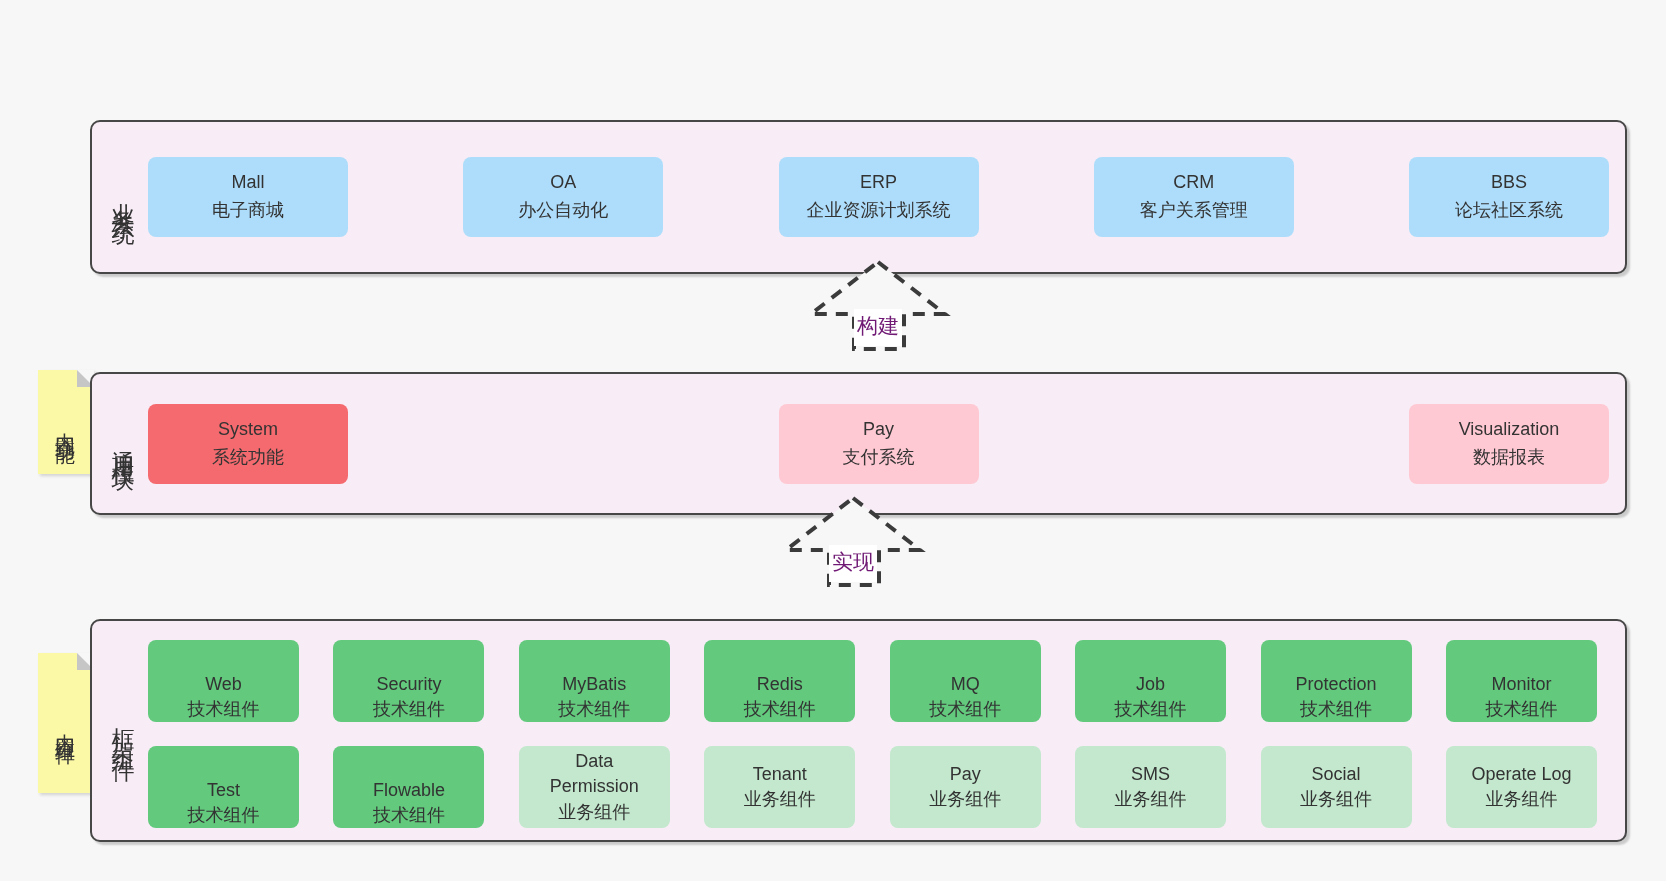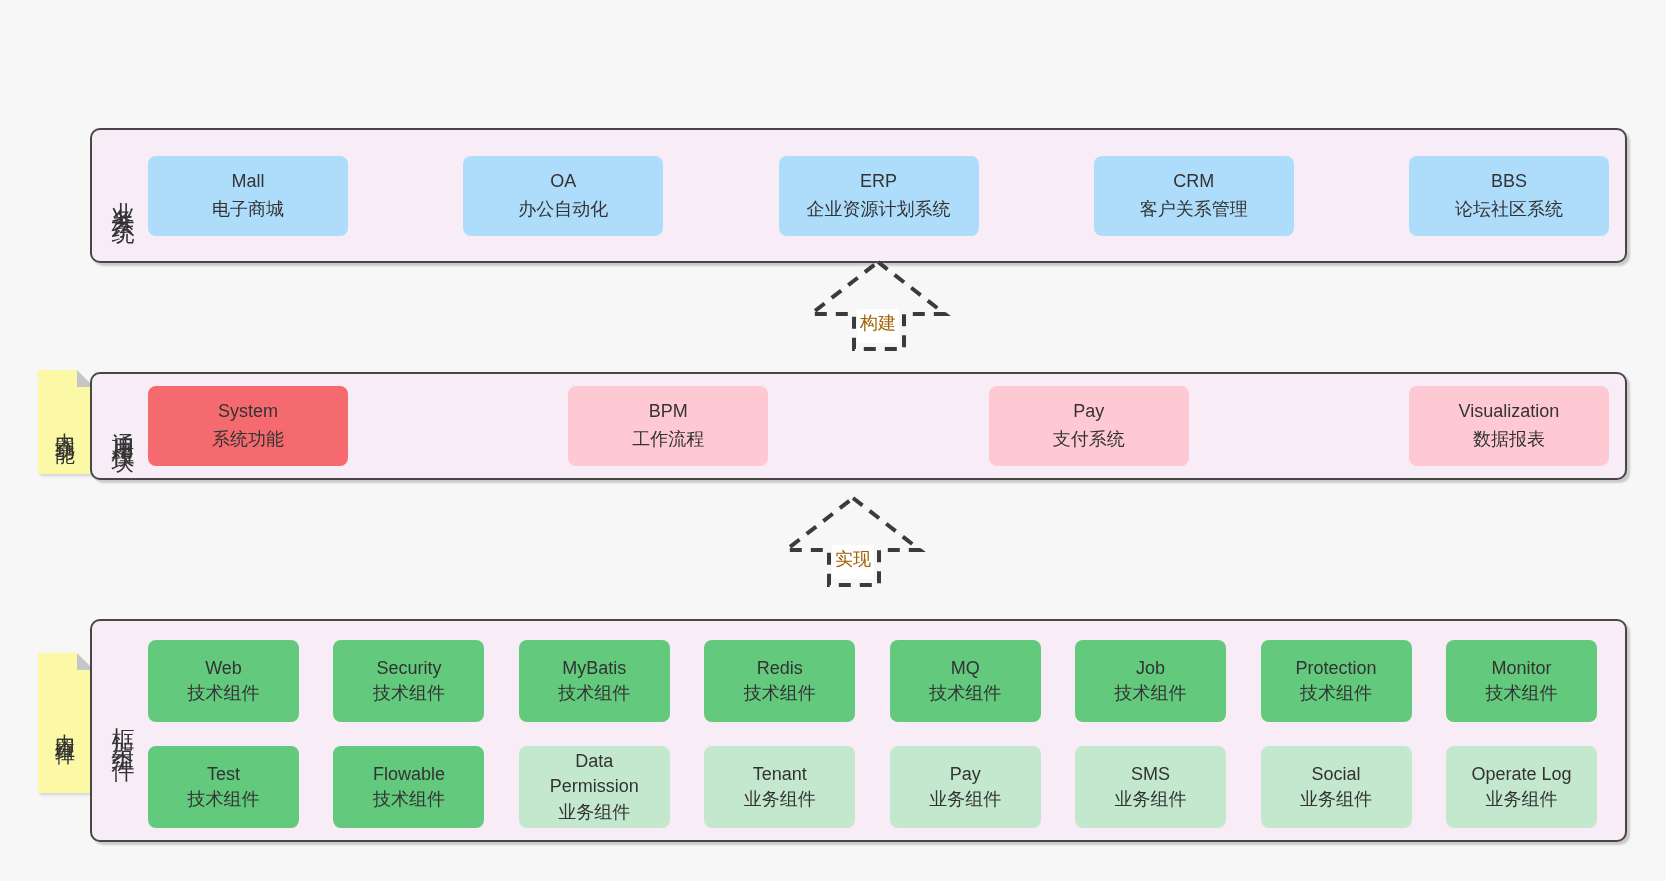--- a/index.html
+++ b/index.html
@@ -16,22 +16,22 @@
   
   .panel {
     position: absolute;
     left: 90px;
     width: 1537px;
     background: #f8edf6;
     border: 2px solid #474747;
     border-radius: 10px;
     box-shadow: 3px 3px 2px rgba(0,0,0,0.18);
   }
-  .panel-business   { top: 128px; height: 135px; padding-left: 12px; }
-  .panel-modules    { top: 372px; height: 108px; }
+  .panel-business   { top: 120px; height: 154px; padding-left: 12px; }
+  .panel-modules    { top: 372px; height: 143px; }
   .panel-components { top: 619px; height: 223px; }
 
   .v-label {
     position: absolute;
     left: 6px; top: 0; bottom: 0;
     width: 52px;
     display: flex; align-items: center; justify-content: center;
     writing-mode: vertical-rl;
     text-orientation: upright;
     font-size: 23px;
@@ -55,21 +55,21 @@
     align-items: center; justify-content: center;
     text-align: center;
     font-size: 18px;
     line-height: 1.55;
     padding: 0 10px;
   }
   .box .t, .box .s { display: block; }
   .blue        { background: #aeddfb; }
   .red         { background: #f56a6e; }
   .pink        { background: #ffc9d3; }
-  .green       { background: #62c97d; }
+  .green       { background: #62c97d; justify-content: flex-end; }
   .light-green { background: #c3e8cd; }
 
   
   .comp-rows {
     position: absolute;
     left: 56px; right: 28px; top: 19px; bottom: 16px;
     display: flex; flex-direction: column; gap: 24px;
   }
   .comp-row {
     display: flex; justify-content: space-between;
@@ -113,26 +113,25 @@
     width: 146px; height: 96px;
   }
   .arrow-build     { left: 805px; top: 257px; }
   .arrow-implement { left: 780px; top: 493px; }
   .up-arrow svg { display: block; width: 100%; height: 100%; }
   .arrow-label {
     position: absolute;
     left: 50%; top: 52px;
     transform: translateX(-50%);
     background: #ffffff;
-    font-size: 18px;
+    font-size: 21px;
     line-height: 1.2;
     padding: 4px 3px 8px 3px;
-    color: #a16207;
+    color: #701a75;
     white-space: nowrap;
-    font-family: Liberation Serif, serif;
   }
 </style>
 </head>
 <body>
 
 <div class="stage">
 
   <div class="sticky sticky-modules">
     <span class="fold"></span>
     <span class="sticky-text">内置功能</span>
@@ -184,24 +183,20 @@
   <div class="panel panel-modules">
     <div class="v-label">通用模块</div>
     <div class="box-row">
 
         <div class="box red">
           <span class="t">System</span>
           <span class="s">系统功能</span>
         </div>
 
 
-        <div class="box pink">
-          <span class="t">BPM</span>
-          <span class="s">工作流程</span>
-        </div>
 
         <div class="box pink">
           <span class="t">Pay</span>
           <span class="s">支付系统</span>
         </div>
 
 
         <div class="box pink">
           <span class="t">Visualization</span>
           <span class="s">数据报表</span>

